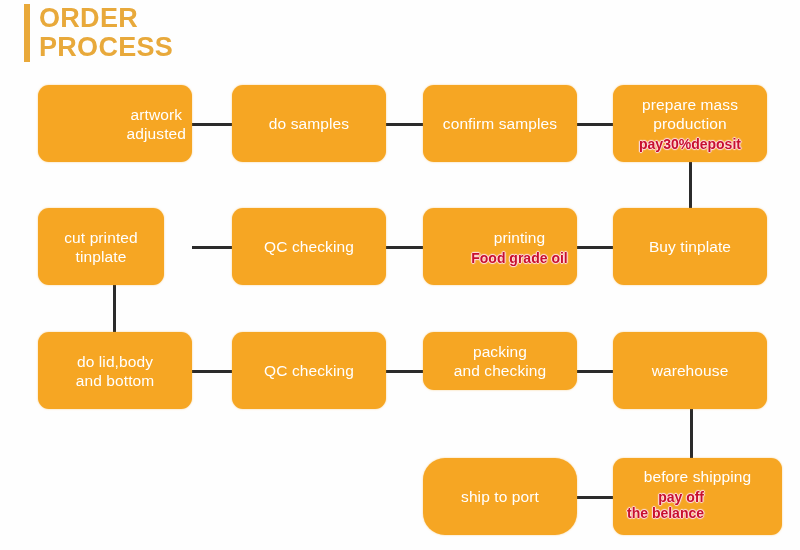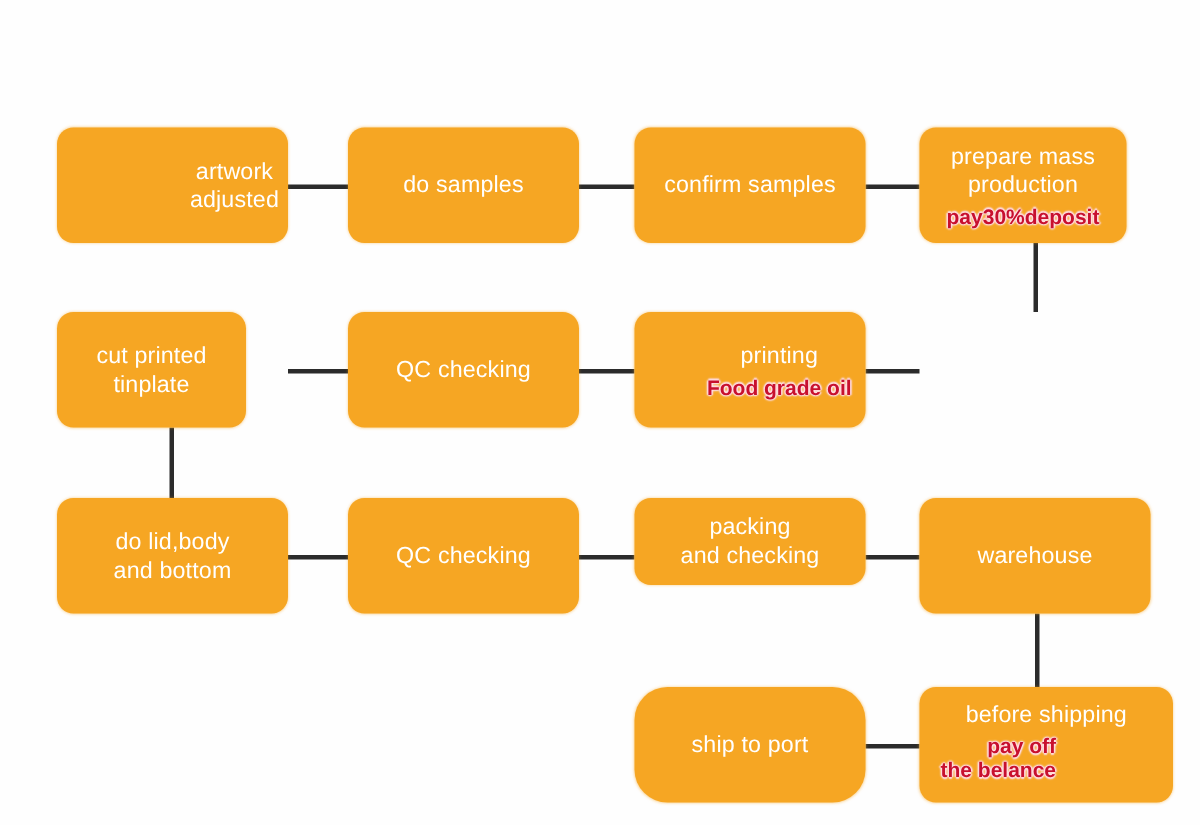--- a/index.html
+++ b/index.html
@@ -94,20 +94,27 @@
   .conn {
     position: absolute;
     background: #2b2b2b;
   }
 </style>
 </head>
 <body>
 
 <div id="stage">
 
+  <div id="title-block">
+    <div id="title-bar"></div>
+    <div id="title-text">
+      <span class="tl">ORDER</span>
+      <span class="tl">PROCESS</span>
+    </div>
+  </div>
 
   <div class="conn" style="left:192px; top:123px; width:40px; height:3px;"></div>
   <div class="conn" style="left:386px; top:123px; width:37px; height:3px;"></div>
   <div class="conn" style="left:577px; top:123px; width:36px; height:3px;"></div>
 
   <div class="conn" style="left:689px; top:162px; width:3px; height:46px;"></div>
 
   <div class="conn" style="left:577px; top:246px; width:36px; height:3px;"></div>
   <div class="conn" style="left:386px; top:246px; width:37px; height:3px;"></div>
   <div class="conn" style="left:192px; top:246px; width:40px; height:3px;"></div>
@@ -128,40 +135,43 @@
   </div>
 
   <div class="node" style="left:232px; top:85px; width:154px; height:77px;">
     <div class="node-label">do samples</div>
   </div>
 
   <div class="node" style="left:423px; top:85px; width:154px; height:77px;">
     <div class="node-label">confirm samples</div>
   </div>
 
-  <div class="node" style="left:613px; top:85px; width:138px; height:77px;">
+  <div class="node" style="left:613px; top:85px; width:154px; height:77px;">
     <div class="node-label">prepare mass
 production</div>
     <div class="node-note">pay30%deposit</div>
   </div>
 
   <div class="node" style="left:38px; top:208px; width:126px; height:77px;">
     <div class="node-label">cut printed
 tinplate</div>
   </div>
 
   <div class="node" style="left:232px; top:208px; width:154px; height:77px;">
     <div class="node-label">QC checking</div>
   </div>
 
   <div class="node" style="left:423px; top:208px; width:154px; height:77px;padding-left:45px;">
     <div class="node-label">printing</div>
     <div class="node-note">Food grade oil</div>
   </div>
 
+  <div class="node" style="left:613px; top:208px; width:154px; height:77px;">
+    <div class="node-label">Buy tinplate</div>
+  </div>
 
   <div class="node" style="left:38px; top:332px; width:154px; height:77px;">
     <div class="node-label">do lid,body
 and bottom</div>
   </div>
 
   <div class="node" style="left:232px; top:332px; width:154px; height:77px;">
     <div class="node-label">QC checking</div>
   </div>
 

